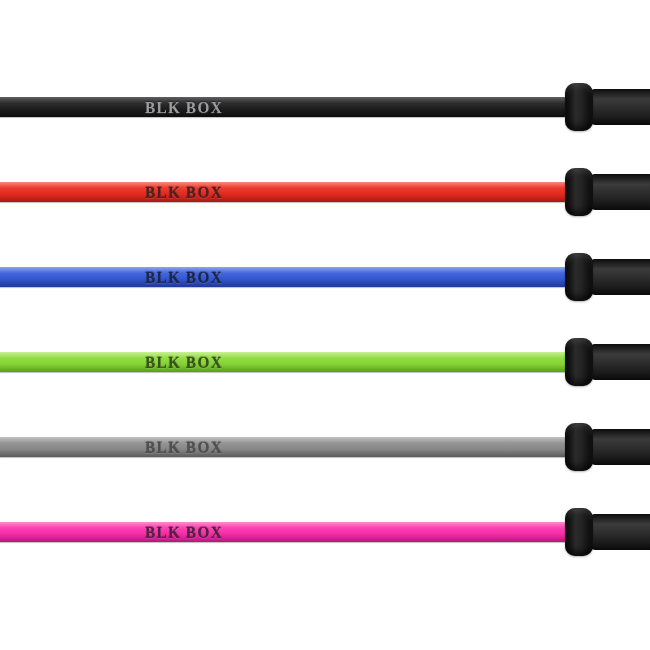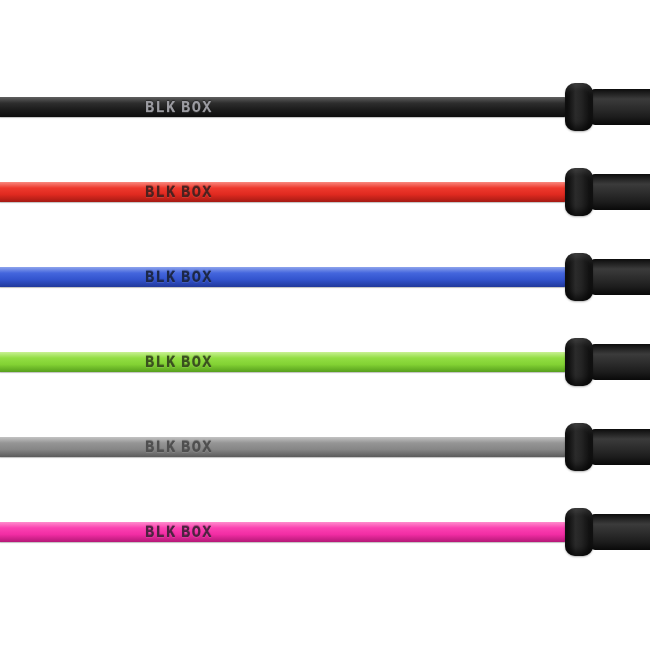--- a/index.html
+++ b/index.html
@@ -4,21 +4,21 @@
 <style>
   html, body { margin: 0; padding: 0; }
   body { background: #ffffff; }
 
   #scene {
     position: relative;
     width: 650px;
     height: 648px;
     background: #ffffff;
     overflow: hidden;
-    font-family: Liberation Mono, monospace;
+    font-family: Liberation Serif, serif;
   }
 
   
   .bar { position: absolute; left: 0; width: 650px; height: 48px; }
   .bar:nth-child(1) { top: 83px; }
   .bar:nth-child(2) { top: 168px; }
   .bar:nth-child(3) { top: 253px; }
   .bar:nth-child(4) { top: 338px; }
   .bar:nth-child(5) { top: 423px; }
   .bar:nth-child(6) { top: 508px; }

